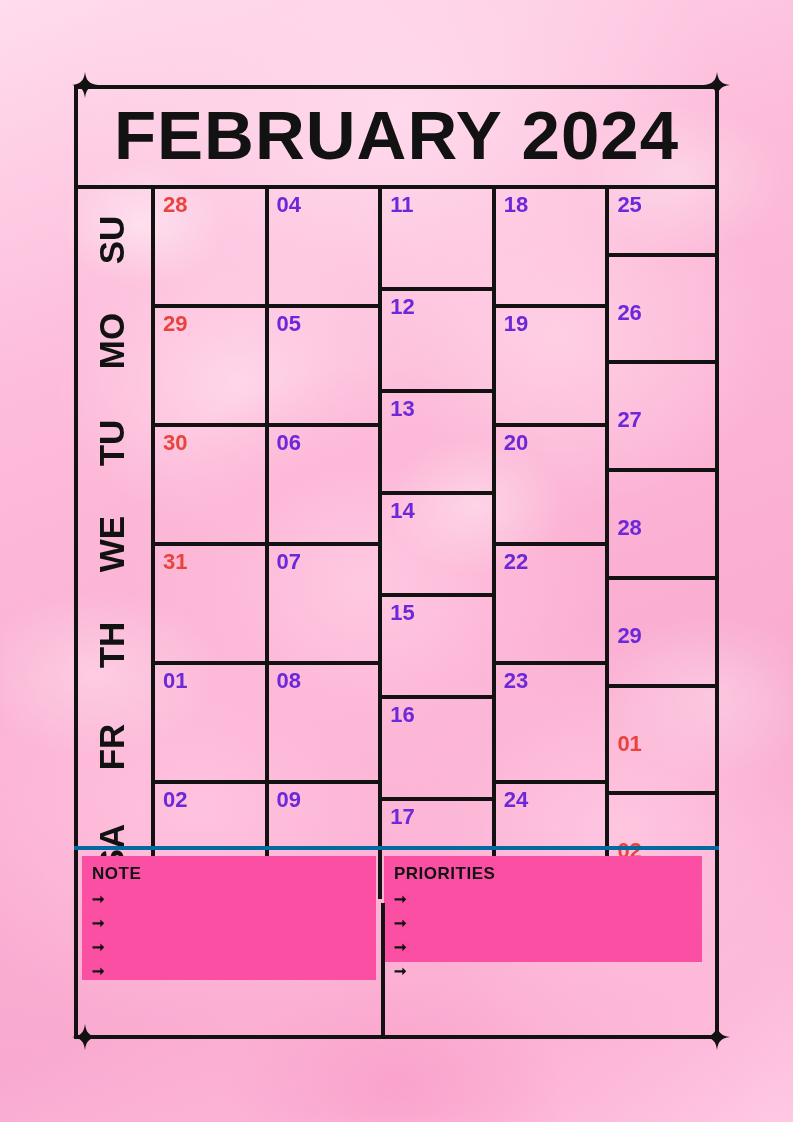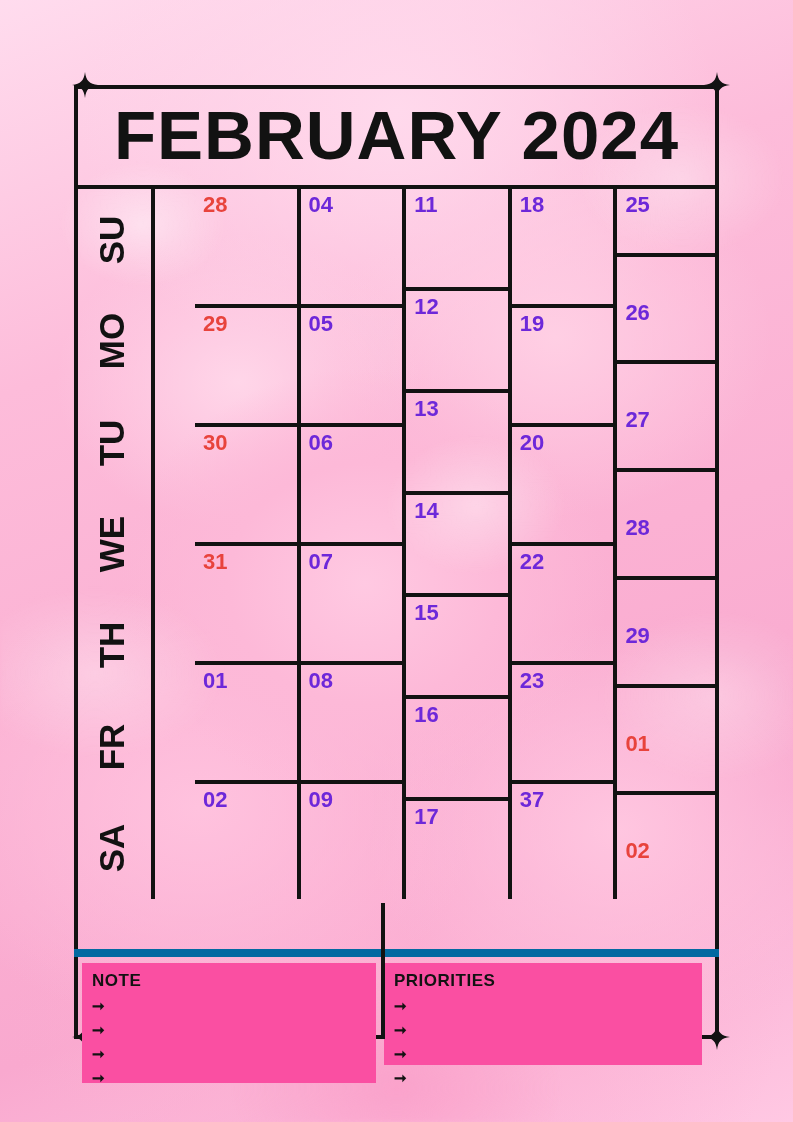--- a/index.html
+++ b/index.html
@@ -122,21 +122,20 @@
     font-size: 35px;
     font-weight: bold;
     color: #121212;
     letter-spacing: 0px;
     white-space: nowrap;
     font-family: "Liberation Sans", sans-serif;
   }
   .weeks {
     flex: 1;
     display: flex;
-    padding-left: 40px;
   }
   .week {
     flex: 1 1 0;
     display: flex;
     flex-direction: column;
     border-right: 4px solid #121212;
     box-sizing: border-box;
   }
   .week:last-child { border-right: none; gap: 40px; }
   .cell {
@@ -152,26 +151,26 @@
     color: #6d28d9;
     font-family: "Liberation Sans", sans-serif;
     line-height: 1;
   }
   .cell .num.muted { color: #e8433c; }
 
   
   .bottom {
     position: absolute;
     left: 74px;
-    top: 949px;
+    top: 846px;
     width: 645px;
     height: 140px;
     display: flex;
     box-sizing: border-box;
-    border-top: 8px solid #0369a1;
+    border-top: 4px solid #0369a1;
   }
   .box {
     box-sizing: border-box;
     background: #fa4fa2;
     padding: 8px 10px 6px 10px;
     position: relative;
   }
   .box.note {
     width: 294px;
     margin: 6px 0 6px 8px;
@@ -345,21 +344,21 @@
         <div class="cell">
             <div class="num">20</div>
           </div>
         <div class="cell">
             <div class="num">22</div>
           </div>
         <div class="cell">
             <div class="num">23</div>
           </div>
         <div class="cell">
-            <div class="num">37</div>
+            <div class="num">24</div>
           </div>
       </div>
 
       <div class="week">
         <div class="cell">
             <div class="num">25</div>
           </div>
         <div class="cell">
             <div class="num">26</div>
           </div>

